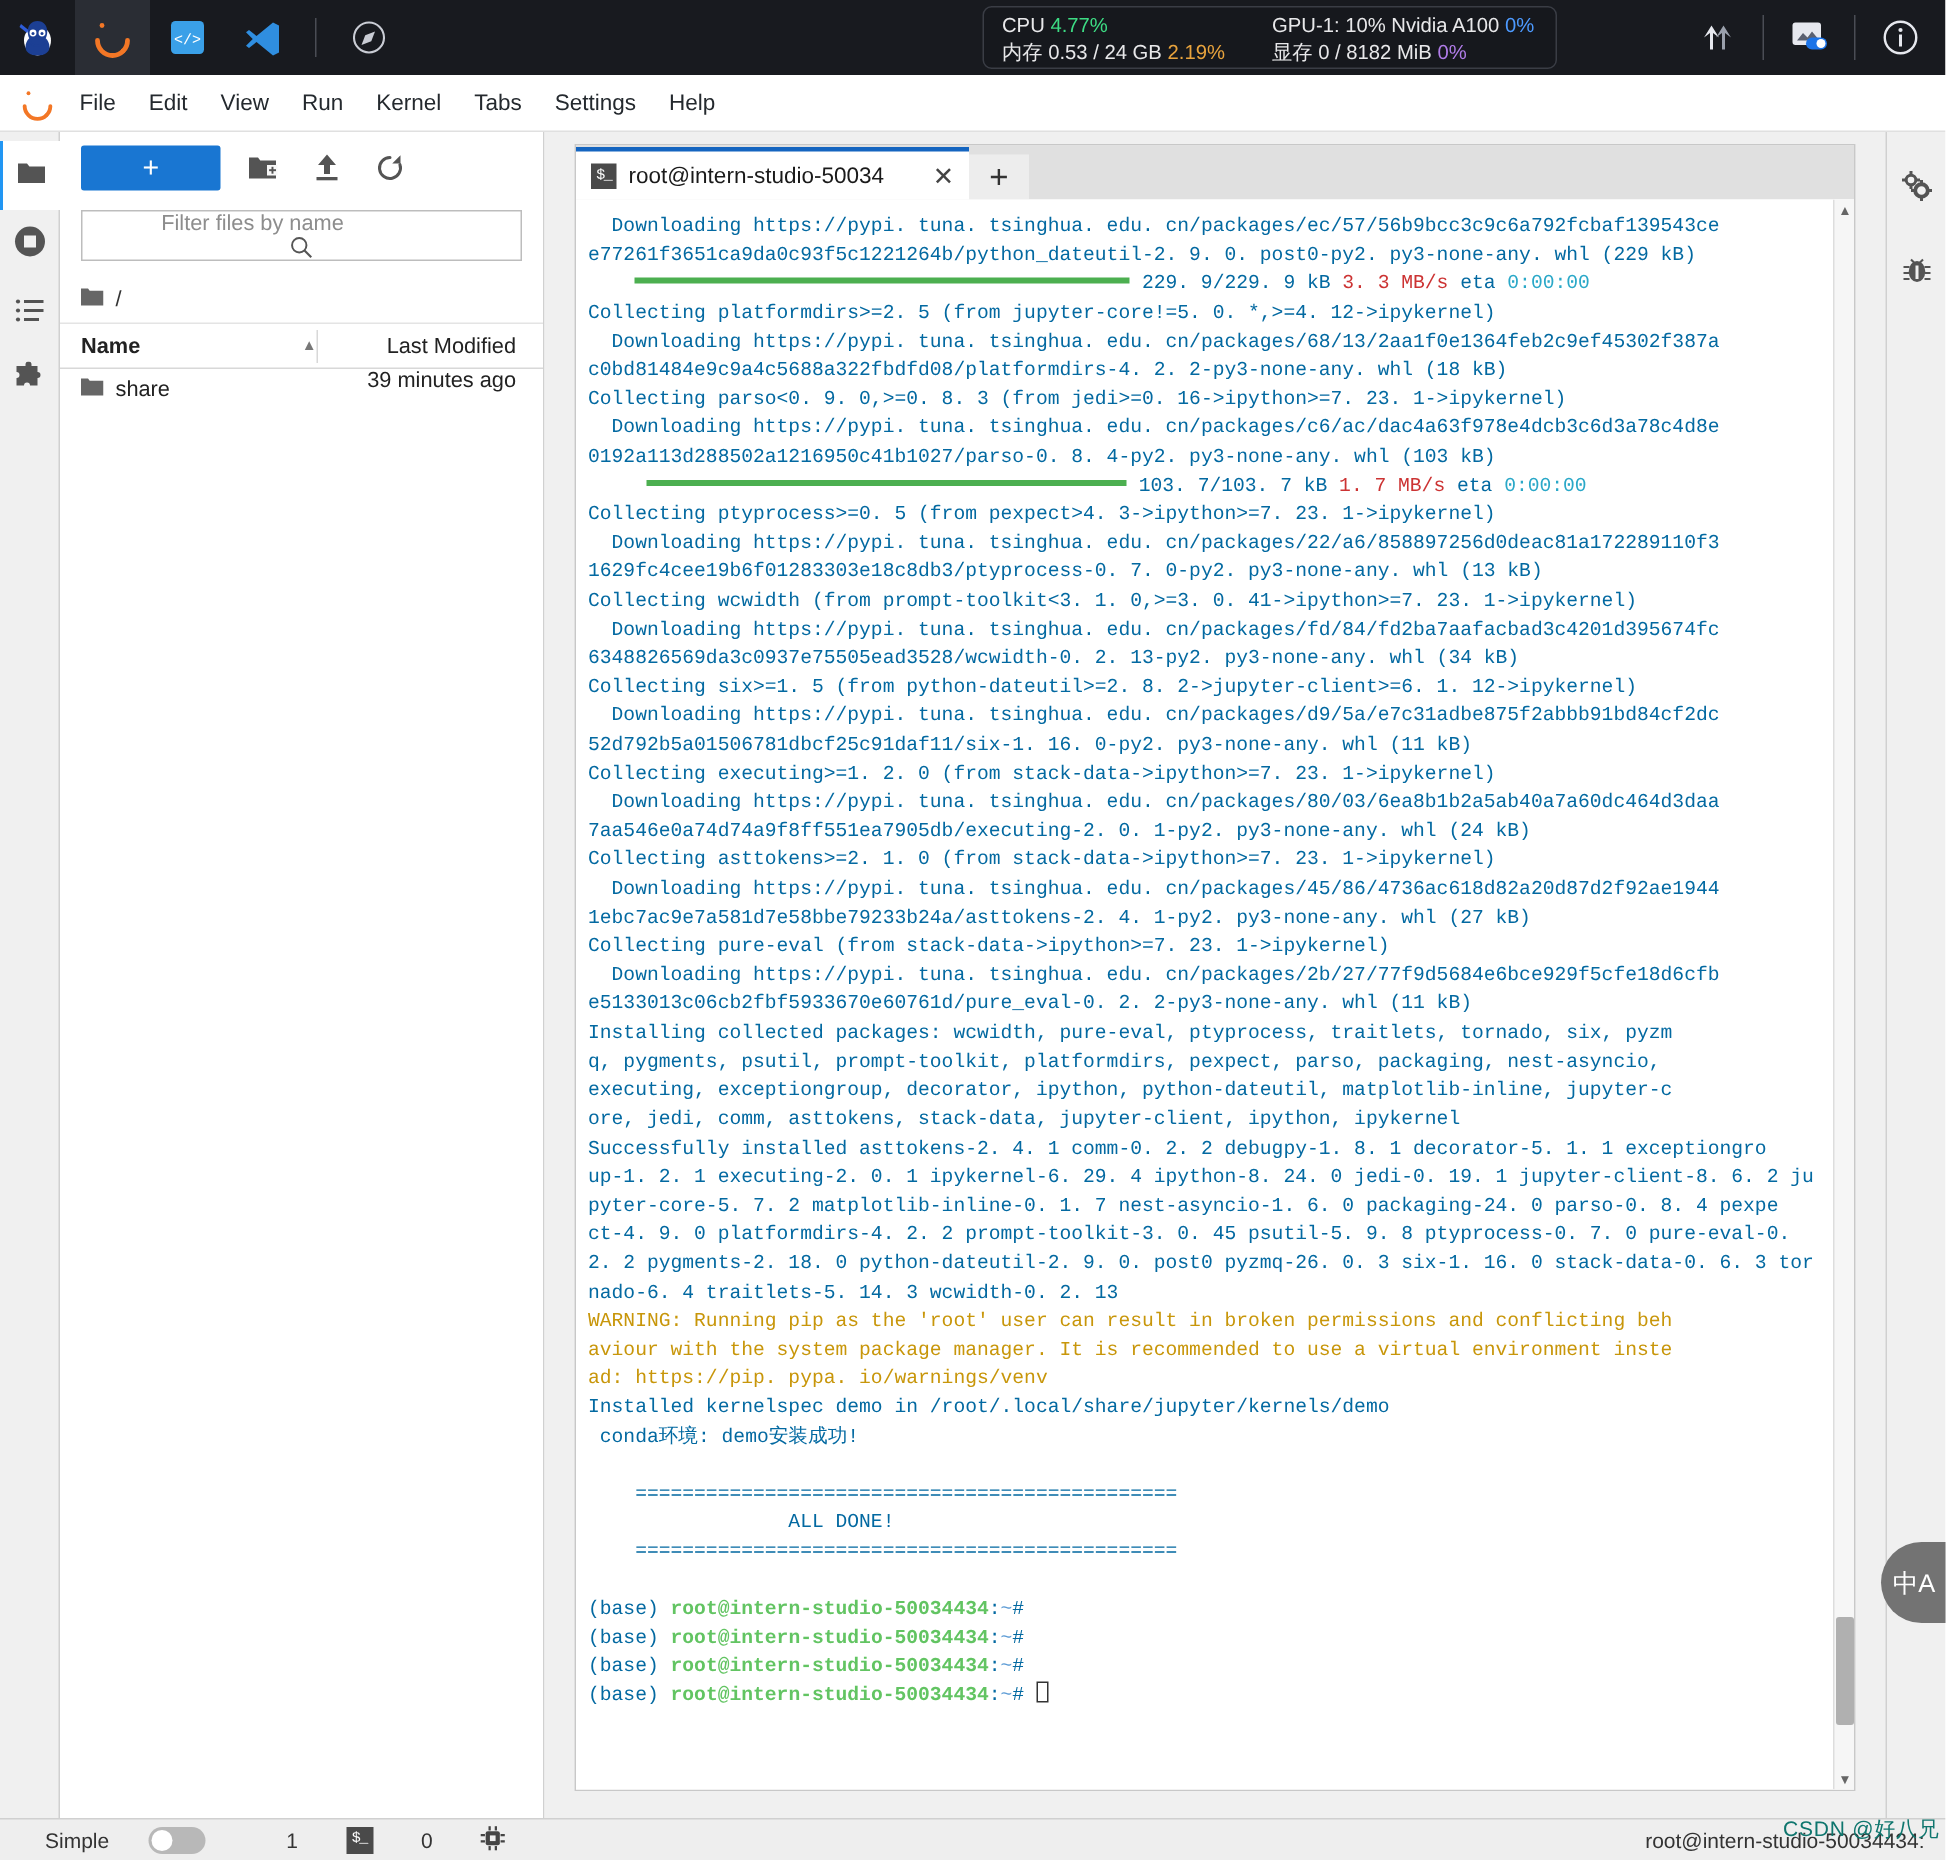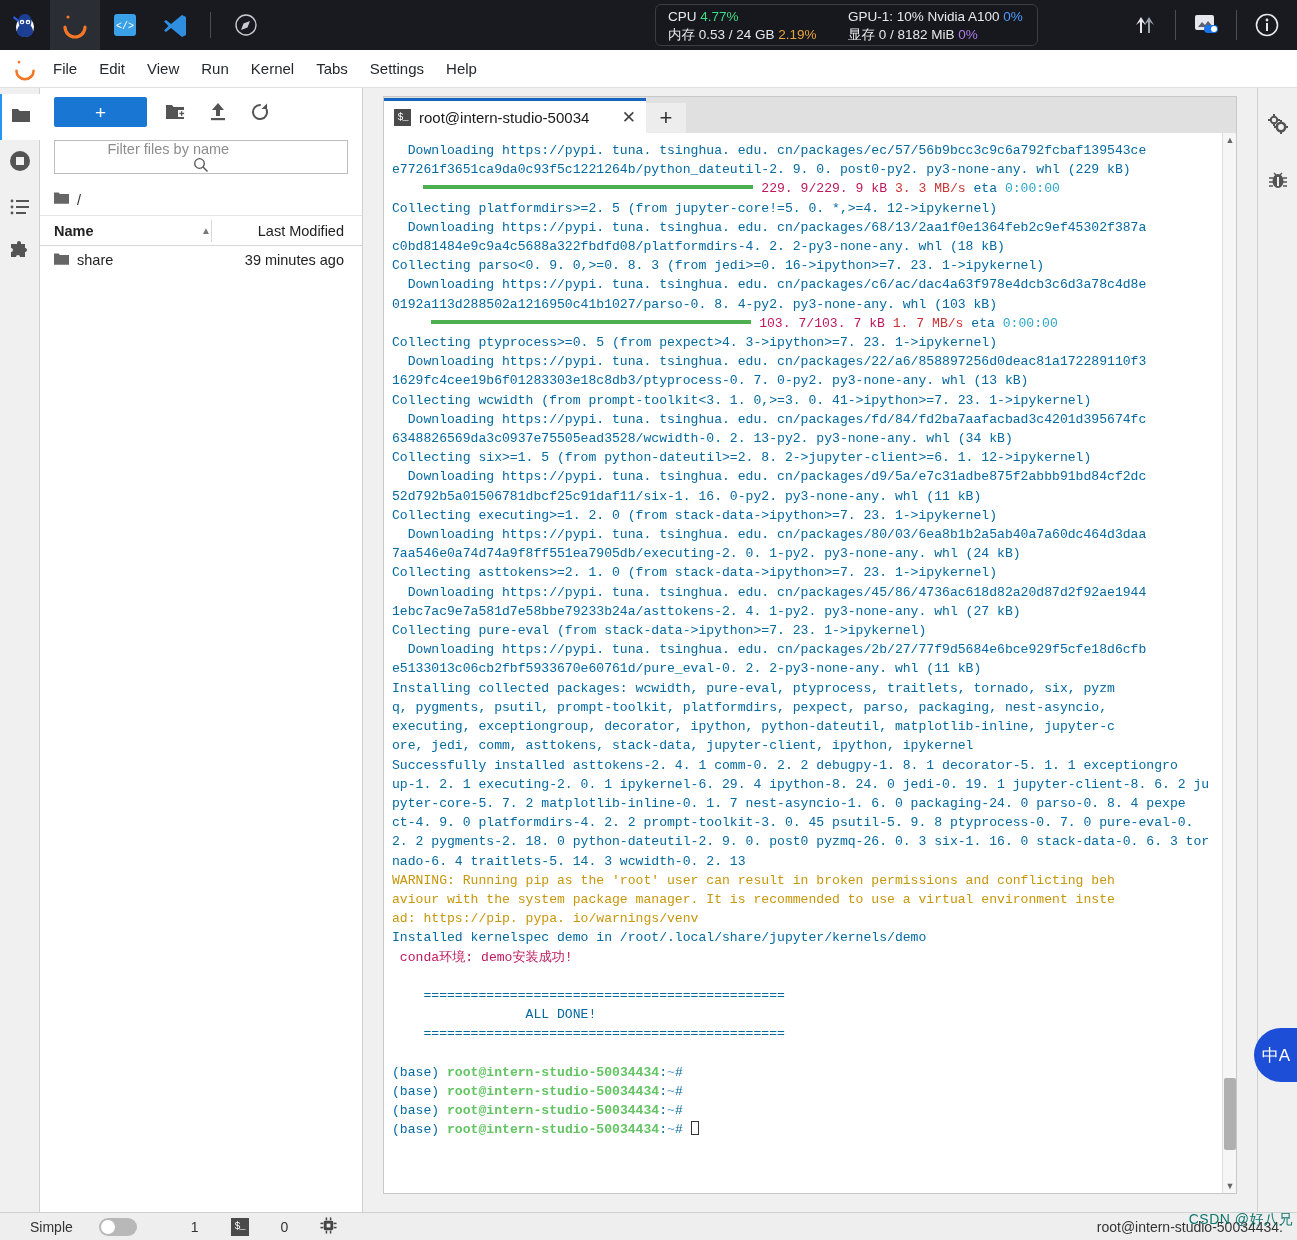--- a/index.html
+++ b/index.html
@@ -86,21 +86,21 @@
     border-bottom: 1px solid #e4e4e4; font-size: 14.5px; color: #333;
   }
   .fb-head {
     height: 30px; display: flex; align-items: center; border-bottom: 1px solid #d8d8d8;
     font-size: 14.5px; color: #222; font-weight: bold;
   }
   .fb-head .c-name { flex: 1; padding-left: 14px; display: flex; align-items: center; gap: 2px; justify-content: space-between; }
   .fb-head .c-mod { width: 150px; padding-right: 18px; text-align: right; font-weight: normal; }
   .fb-head .divider { width: 1px; background: #d8d8d8; height: 22px; }
   .fb-row {
-    height: 28px; display: flex; align-items: center; font-size: 14.5px; color: #222;
+    height: 28px; display: flex; font-size: 14.5px; color: #222;
   }
   .fb-row .c-name { flex: 1; padding-left: 14px; display: flex; align-items: center; gap: 8px; }
   .fb-row .c-mod { width: 150px; padding-right: 18px; text-align: right; }
   .fb-rest { flex: 1; }
 
   
   .termwrap { flex: 1; background: #f0f0f0; padding: 8px 20px 18px 20px; display: flex; flex-direction: column;}
   .termpanel { flex: 1; background: #fff; border: 1px solid #c8c8c8; display: flex; flex-direction: column; }
   .tabbar { height: 36px; background: #e0e0e0; display: flex; align-items: flex-end; }
   .tab {
@@ -122,21 +122,21 @@
   .termbody {
     flex: 1; background: #fff; position: relative; overflow: hidden;
     padding: 8px 0 0 4px;
   }
   pre.term {
     font-family: "Liberation Mono", monospace;
     font-size: 13.1px; line-height: 19.2px; color: #000;
     white-space: pre; margin: 0; padding-left: 4px; letter-spacing: 0px;
   }
   .g-white { color: #0369a1; }
-  .g-green { color: #be185d; }
+  .g-green { color: #0369a1; }
   .g-red    { color: #cc3333; }
   .g-cyan  { color: #2aa8c8; }
   .g-gold  { color: #c8960a; }
   .g-bgreen{ color: #62c462; font-weight: bold; }
   .g-blue  { color: #5b9bd5; }
   .bar {
     display: inline-block; height: 4px; background: #4caf50; vertical-align: middle;
     margin: 0 0 3px 0;
   }
   .cursorblk { display:inline-block; width: 8px; height: 14px; border: 1px solid #333; vertical-align: -2px;}
@@ -157,21 +157,21 @@
 
   
   .rrail {
     width: 40px; background: #f0f0f0; border-left: 1px solid #d0d0d0;
     display: flex; flex-direction: column; align-items: center; padding-top: 10px;
     position: relative;
   }
   .rrail-item { width: 40px; height: 56px; display: flex; align-items: center; justify-content: center; color:#5a5a5a;}
   .translate-fab {
     position: absolute; right: -1px; top: 940px; width: 44px; height: 54px;
-    background: #1d4ed8; border-radius: 28px 0 0 28px;
+    background: #737373; border-radius: 28px 0 0 28px;
     display: flex; align-items: center; justify-content: center; color: #fff;
   }
 
   
   .statusbar {
     height: 28px; background: #eeeeee; border-top: 1px solid #d0d0d0;
     display: flex; align-items: center; font-size: 14px; color: #333;
   }
   .sb-left { display: flex; align-items: center; gap: 26px; padding-left: 30px; }
   .toggle {

